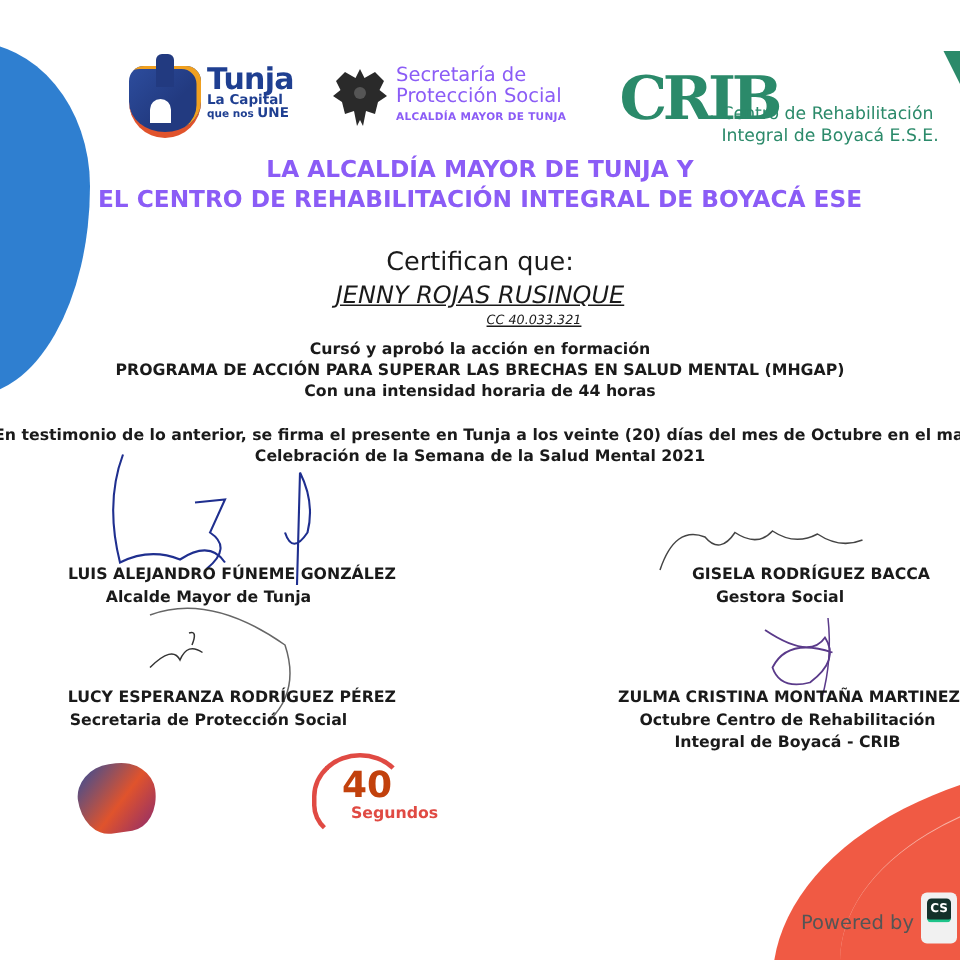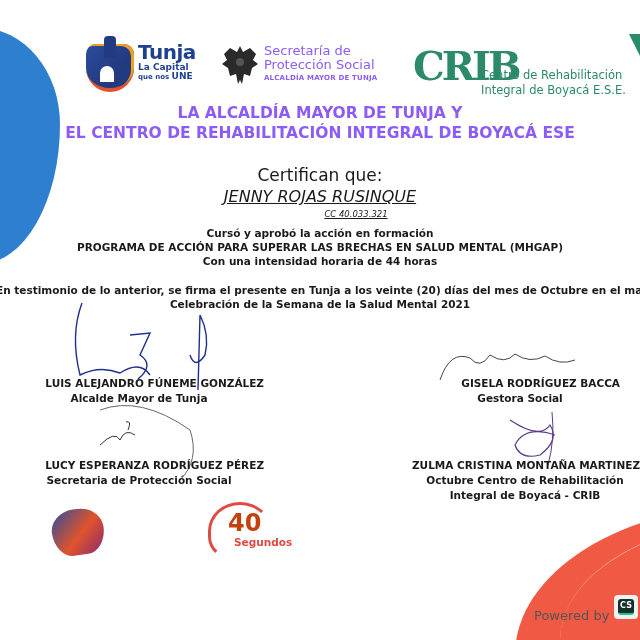--- a/index.html
+++ b/index.html
@@ -90,21 +90,21 @@
     .forty-heart {
       position:absolute; left:0; top:0; width:58px; height:52px;
       border:3px solid #e04a43; border-right-color:transparent; border-bottom-color:transparent;
       border-radius:50% 50% 40% 40%;
     }
     .forty-num { position:absolute; left:20px; top:8px; font-size:24px; font-weight:bold; color:#c2410c; line-height:26px; }
     .forty-txt { position:absolute; left:10px; top:34px; font-size:10.5px; font-weight:bold; color:#e04a43; line-height:12px;margin-left:16px; }
 
     .powered { left:534px; top:608px; font-size:13px; color:#555; line-height:16px; }
     .cs-badge {
-      left:614px; top:595px; width:24px; height:24px; background:#f1f1f1; border-radius:4px;
+      left:614px; top:595px; width:24px; height:34px; background:#f1f1f1; border-radius:4px;
     }
     .cs-inner {
       position:absolute; left:4px; top:4px; width:16px; height:16px; background:#13302a; border-radius:3px;
       color:#fff; font-size:8px; font-weight:bold; text-align:center; line-height:14px;
       border-bottom:2px solid #1ec48a; box-sizing:border-box;
     }
   </style>
 </head>
 <body>
 

